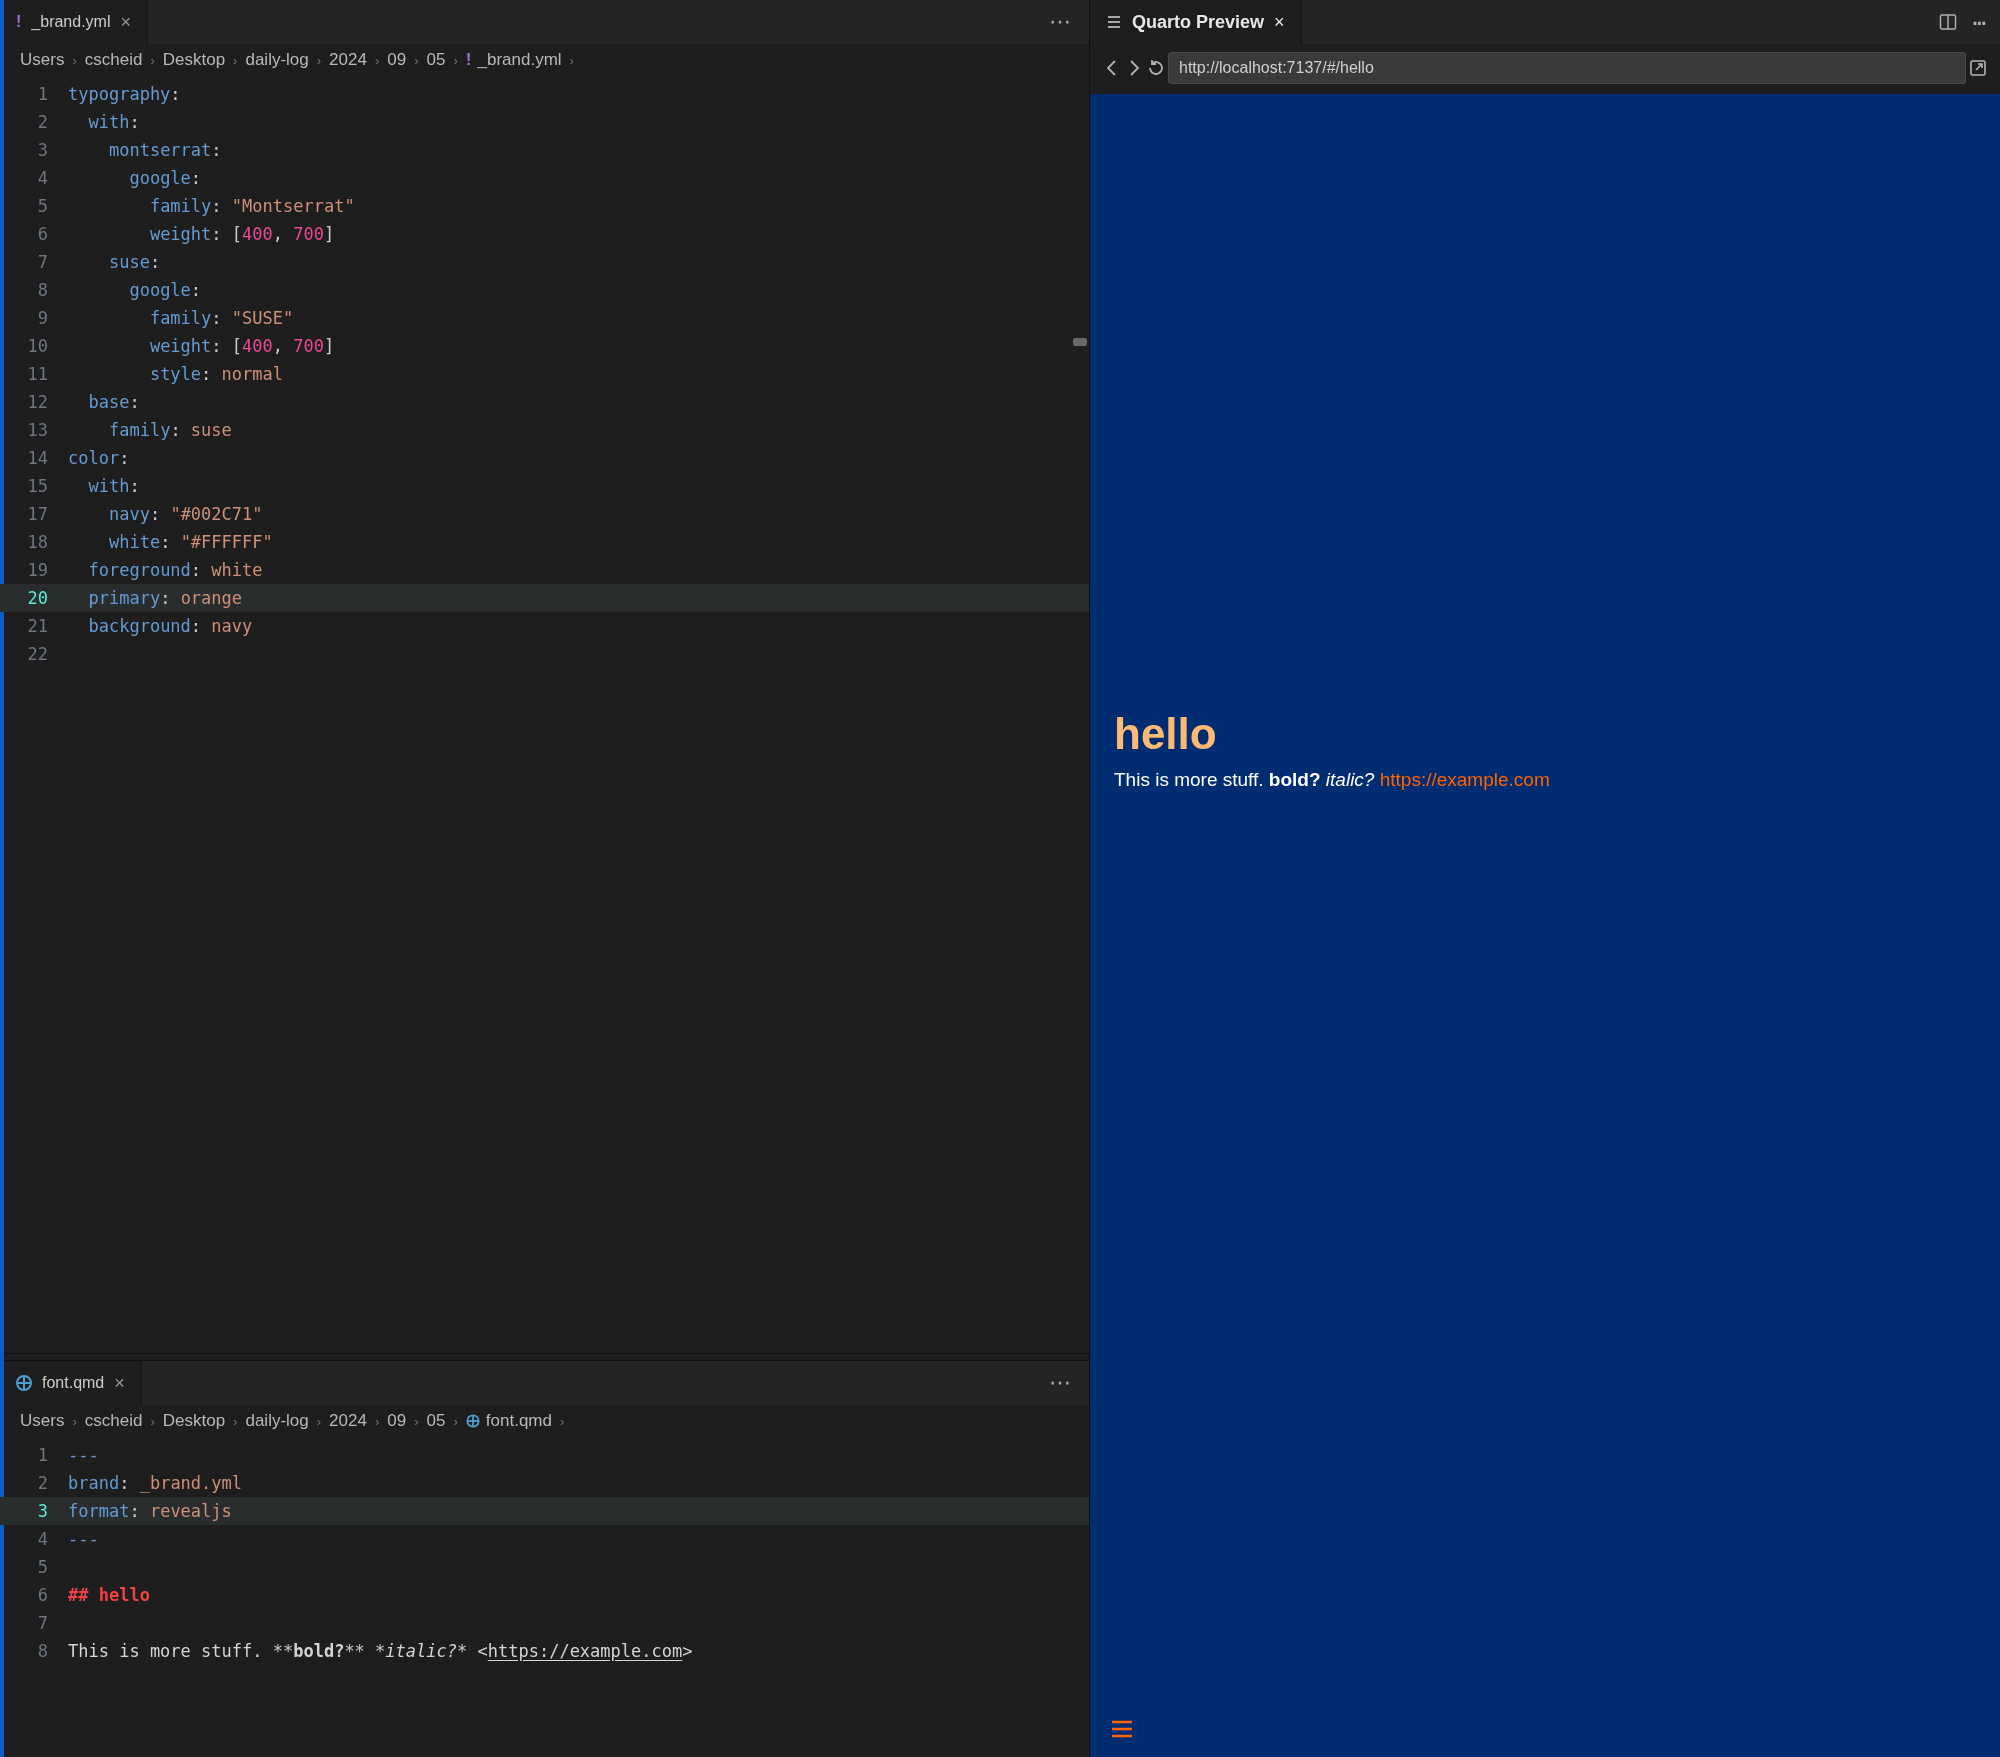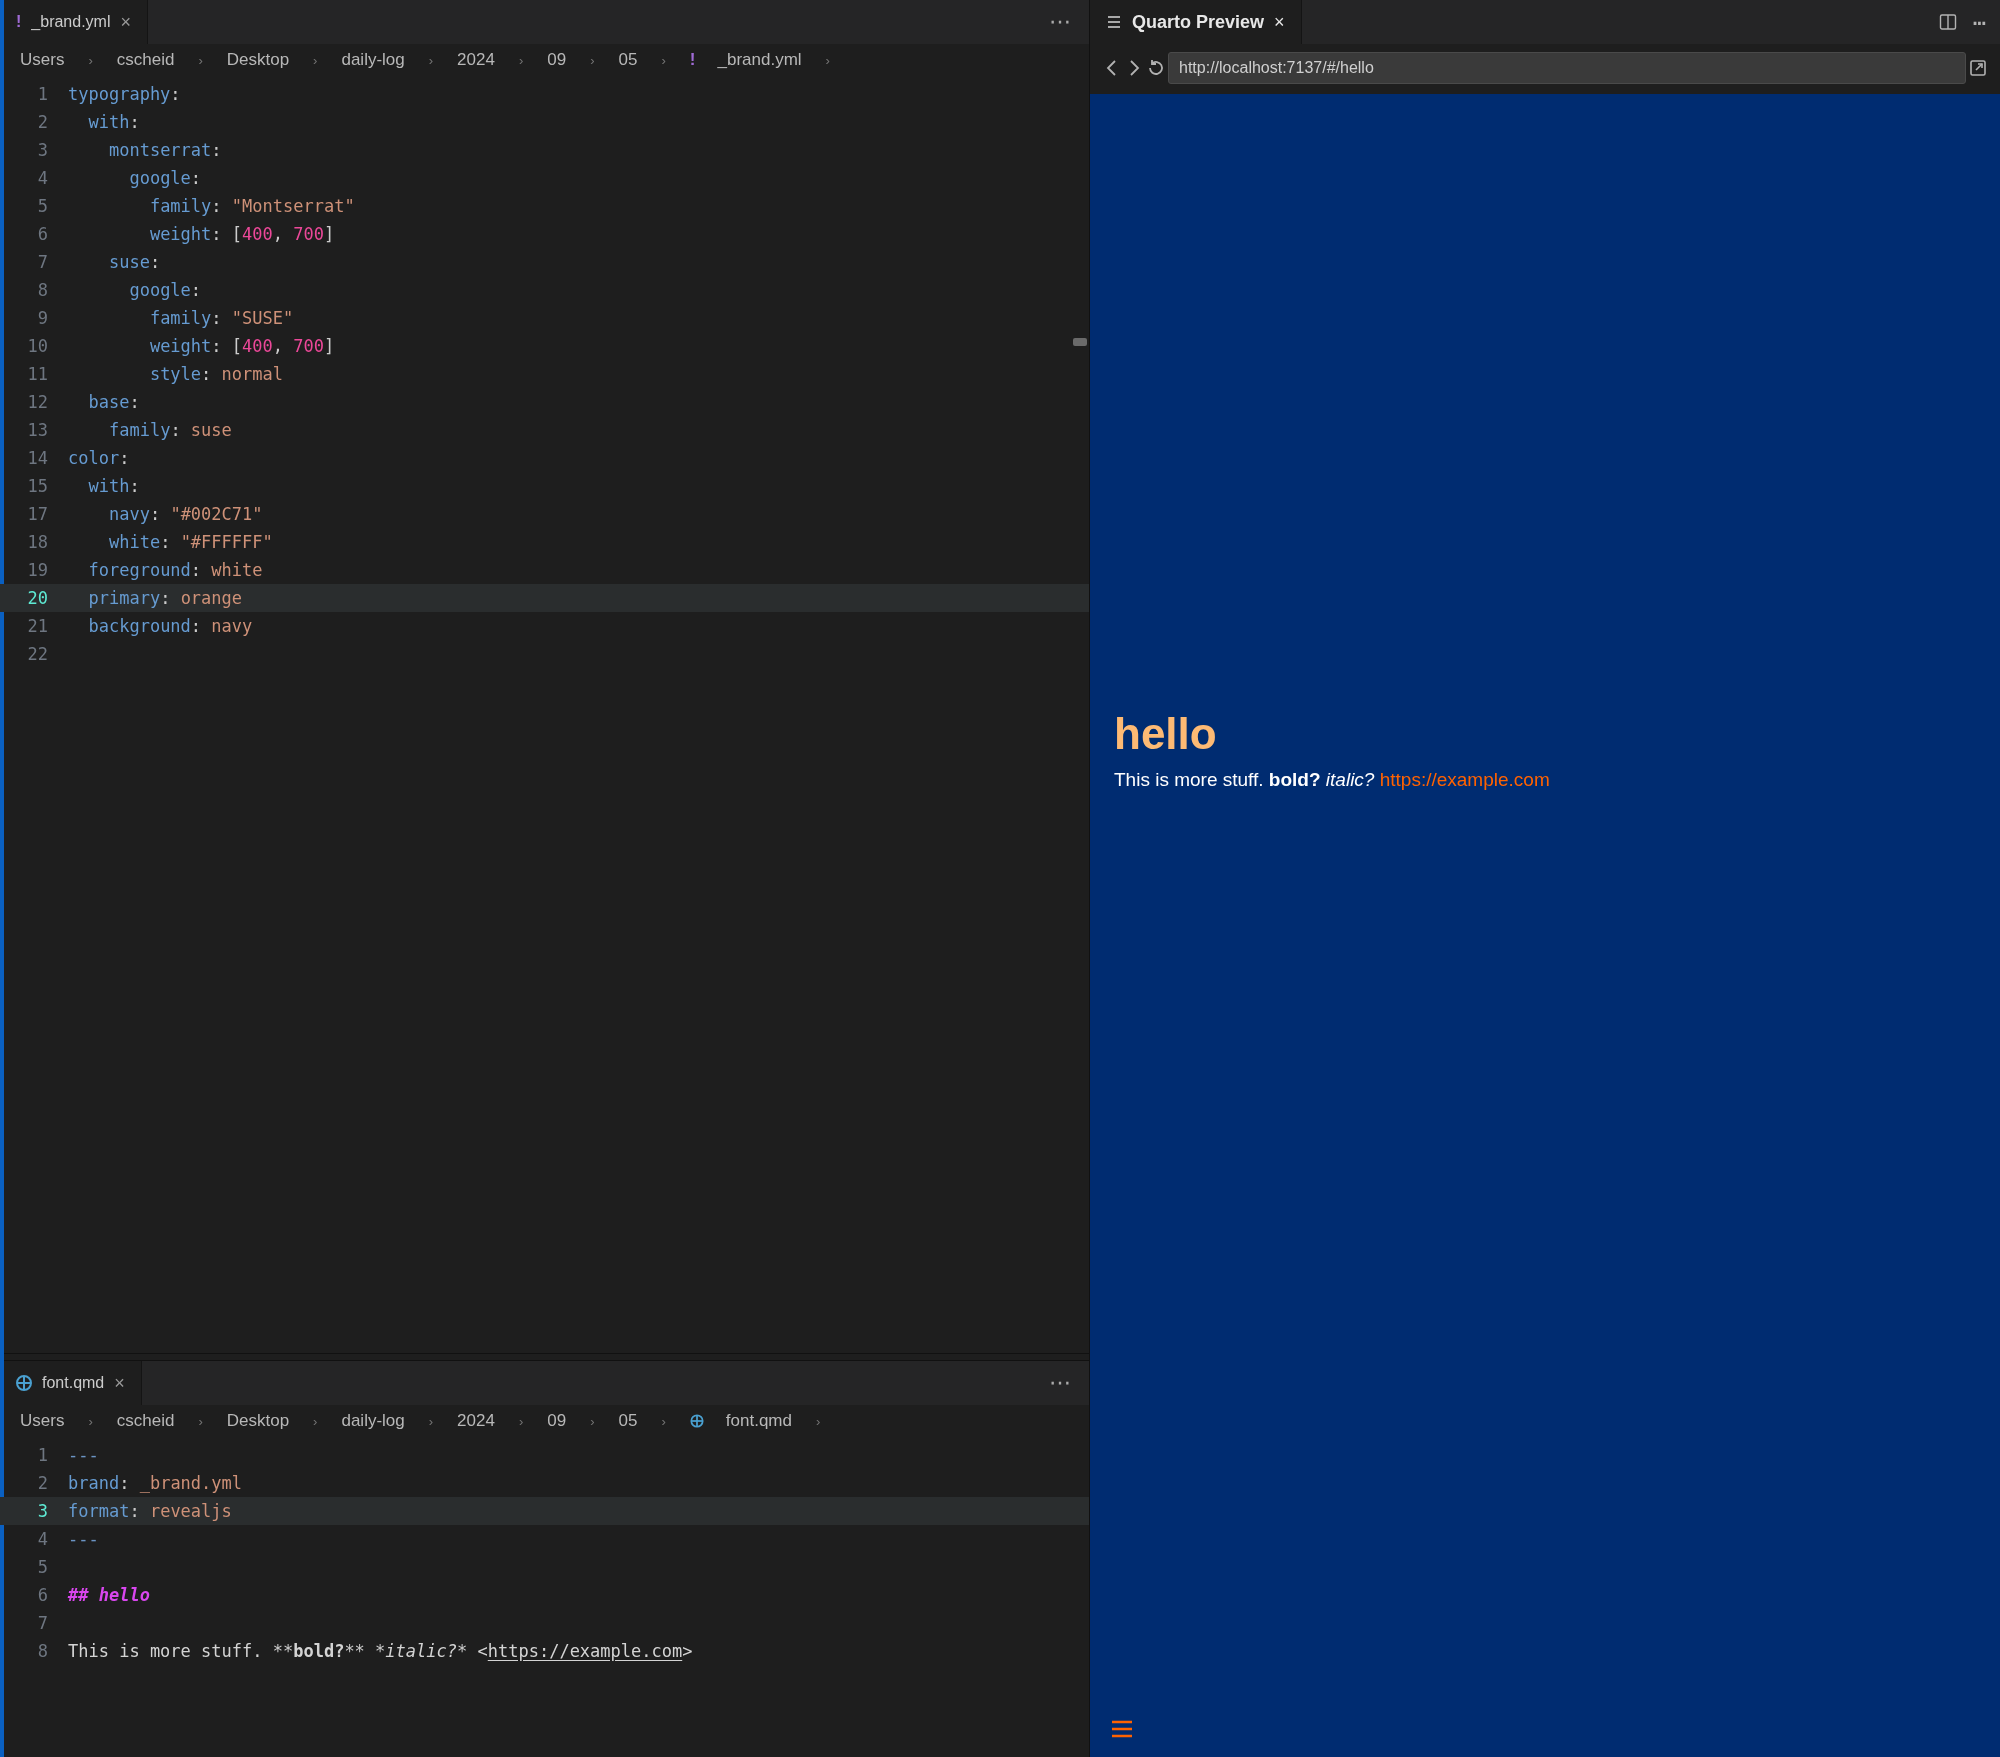--- a/index.html
+++ b/index.html
@@ -39,42 +39,42 @@
     background:#1e1e1e; color:#ccc; border-right:1px solid #141414;
     font-family: -apple-system, BlinkMacSystemFont, "Segoe UI", sans-serif;
     font-size:16px;
   }
   .tab .ficon { font-weight:900; }
   .tab .close { opacity:.7; font-size:18px; }
   .tabbar .spacer { flex:1; }
   .tabbar .dots { padding:0 16px; opacity:.8; font-size:22px; letter-spacing:2px; font-family: -apple-system, sans-serif;}
   
   .crumbs {
-    display:flex; align-items:center; flex-wrap:wrap; gap:16px;
+    display:flex; align-items:center; flex-wrap:wrap; gap:0;
     padding:6px 10px 6px 20px; font-family:-apple-system, BlinkMacSystemFont, "Segoe UI", sans-serif;
     font-size:17px; color:#b8b8b8; background:#1e1e1e;
   }
   .crumbs .sep { margin:0 8px; opacity:.55; font-size:13px; }
   .crumbs .ficon { margin-right:6px; font-weight:900; }
   
   .editor { flex:1; overflow:hidden; position:relative; }
   .lines { padding:4px 0 20px 0; }
   .line { display:flex; align-items:flex-start; min-height:28px; line-height:28px; white-space:pre; }
   .line.hl { background:#2a2d2e; }
   .gut { width:68px; text-align:right; padding-right:20px; color:#6e7681; user-select:none; font-size:17px; flex-shrink:0; }
   .line.hl .gut { color:#5eead4; }
   .code { flex:1; white-space:pre-wrap; font-size:17px; }
   
   .tk-key   { color:#669bd1; }
   .tk-punc  { color:#cccccc; }
   .tk-str   { color:#ce9178; }
   .tk-num   { color:#ec4899; }
   .tk-fm    { color:#6b94c4; }
   .tk-plain { color:#d4d4d4; }
-  .tk-head  { color:#d946ef; font-weight:700;font-style:italic; }
+  .tk-head  { color:#ef4444; font-weight:700; }
   .tk-bold  { color:#d4d4d4; font-weight:700; }
   .tk-ital  { color:#d4d4d4; font-style:italic; }
   .tk-link  { color:#d4d4d4; text-decoration:underline; text-underline-offset:3px; }
   .tk-mk    { color:#cccccc; }
   .minimap { position:absolute; right:2px; top:262px; width:14px; height:8px; background:#6a6a6a; border-radius:2px; }
   .split { height:8px; background:#1e1e1e; border-top:1px solid #111; border-bottom:1px solid #111; }
   
   .r-tabbar { display:flex; align-items:center; height:44px; background:#252526; }
   .r-tab { display:flex; align-items:center; gap:10px; padding:0 16px; height:100%; background:#1e1e1e; color:#e8e8e8;
            font-family:-apple-system, BlinkMacSystemFont, "Segoe UI", sans-serif; font-size:18px; border-right:1px solid #141414;}

